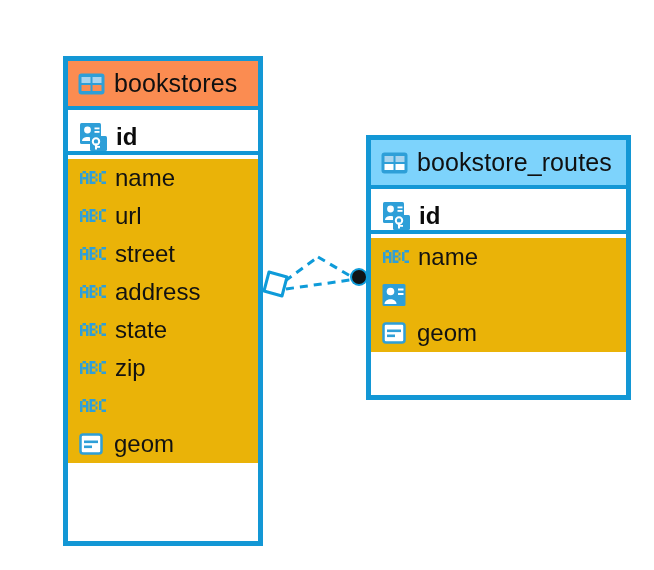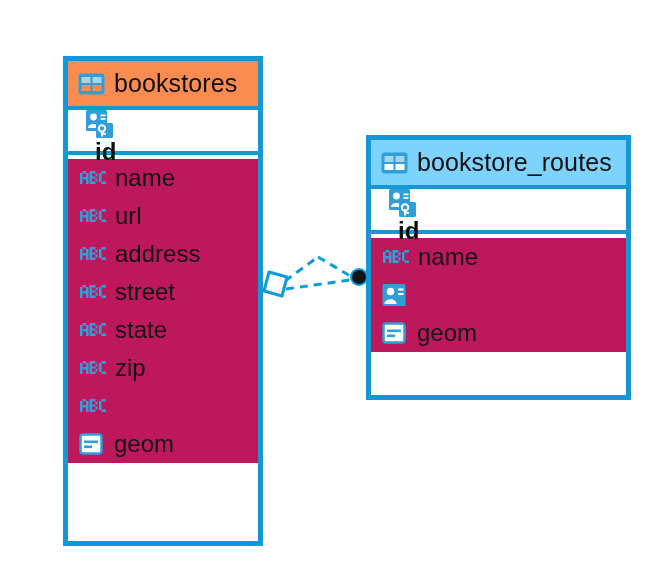--- a/index.html
+++ b/index.html
@@ -48,44 +48,43 @@
     color: #101010;
     margin-left: 9px;
     letter-spacing: 0.1px;
     white-space: nowrap;
   }
 
   .pk-row {
     box-sizing: border-box;
     height: 45px;
     display: flex;
-    align-items: flex-start;
-    padding-left: 18px;
+    align-items: flex-end;
+    padding-left: 12px;
     border-bottom: 4px solid #1397D5;
     background: #ffffff;
-    flex-direction: column;
   }
   .pk-label {
     font-size: 24px;
     font-weight: bold;
     color: #0b0b0b;
     margin-left: 9px;
     white-space: nowrap;
   }
 
   .field-list {
     padding-top: 4px;
     padding-bottom: 4px;
   }
   .field-row {
     height: 38px;
     display: flex;
     align-items: center;
     padding-left: 11px;
-    background: #be185d;
+    background: #eab308;
   }
   .field-label {
     font-size: 24px;
     color: #121212;
     margin-left: 8px;
     white-space: nowrap;
   }
 
   
   .icon {
@@ -229,44 +228,44 @@
               <rect x="16.5" y="4.5" width="2" height="3"></rect>
                 <rect x="13" y="7.5" width="3.5" height="2"></rect>
               <rect x="16.5" y="9.5" width="2" height="3"></rect>
                 <rect x="13" y="12.5" width="3.5" height="2.5"></rect>
               <rect x="20" y="4" width="2.5" height="9"></rect>
                 <rect x="22.5" y="2" width="4.5" height="2.5"></rect>
               <rect x="22.5" y="12.5" width="4.5" height="2.5"></rect>
             </g>
           </svg>
         </span>
+        <span class="field-label">street</span>
+      </div>
+
+      <div class="field-row">
+        <span class="icon icon-abc">
+          <svg viewBox="0 0 28 19" width="28" height="19" xmlns="http://www.w3.org/2000/svg">
+            <g fill="#2E9FD8">
+              <rect x="1" y="4" width="2.5" height="11"></rect>
+                <rect x="3.5" y="2" width="3.5" height="2.5"></rect>
+              <rect x="7" y="4" width="2.5" height="11"></rect>
+                <rect x="3.5" y="8" width="3.5" height="2.5"></rect>
+              <rect x="10.5" y="2" width="2.5" height="13"></rect>
+                <rect x="13" y="2" width="3.5" height="2.5"></rect>
+              <rect x="16.5" y="4.5" width="2" height="3"></rect>
+                <rect x="13" y="7.5" width="3.5" height="2"></rect>
+              <rect x="16.5" y="9.5" width="2" height="3"></rect>
+                <rect x="13" y="12.5" width="3.5" height="2.5"></rect>
+              <rect x="20" y="4" width="2.5" height="9"></rect>
+                <rect x="22.5" y="2" width="4.5" height="2.5"></rect>
+              <rect x="22.5" y="12.5" width="4.5" height="2.5"></rect>
+            </g>
+          </svg>
+        </span>
         <span class="field-label">address</span>
-      </div>
-
-      <div class="field-row">
-        <span class="icon icon-abc">
-          <svg viewBox="0 0 28 19" width="28" height="19" xmlns="http://www.w3.org/2000/svg">
-            <g fill="#2E9FD8">
-              <rect x="1" y="4" width="2.5" height="11"></rect>
-                <rect x="3.5" y="2" width="3.5" height="2.5"></rect>
-              <rect x="7" y="4" width="2.5" height="11"></rect>
-                <rect x="3.5" y="8" width="3.5" height="2.5"></rect>
-              <rect x="10.5" y="2" width="2.5" height="13"></rect>
-                <rect x="13" y="2" width="3.5" height="2.5"></rect>
-              <rect x="16.5" y="4.5" width="2" height="3"></rect>
-                <rect x="13" y="7.5" width="3.5" height="2"></rect>
-              <rect x="16.5" y="9.5" width="2" height="3"></rect>
-                <rect x="13" y="12.5" width="3.5" height="2.5"></rect>
-              <rect x="20" y="4" width="2.5" height="9"></rect>
-                <rect x="22.5" y="2" width="4.5" height="2.5"></rect>
-              <rect x="22.5" y="12.5" width="4.5" height="2.5"></rect>
-            </g>
-          </svg>
-        </span>
-        <span class="field-label">street</span>
       </div>
 
 
       <div class="field-row">
         <span class="icon icon-abc">
           <svg viewBox="0 0 28 19" width="28" height="19" xmlns="http://www.w3.org/2000/svg">
             <g fill="#2E9FD8">
               <rect x="1" y="4" width="2.5" height="11"></rect>
                 <rect x="3.5" y="2" width="3.5" height="2.5"></rect>
               <rect x="7" y="4" width="2.5" height="11"></rect>

